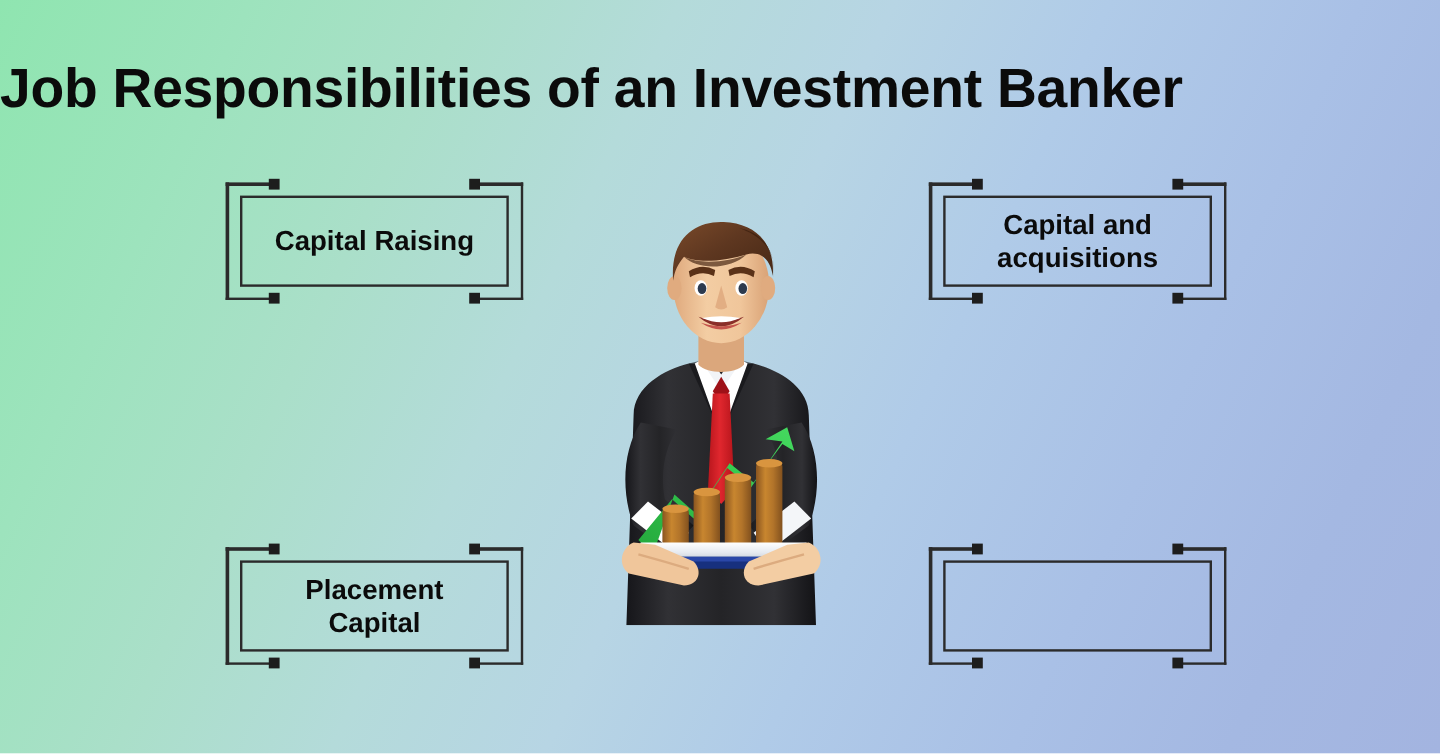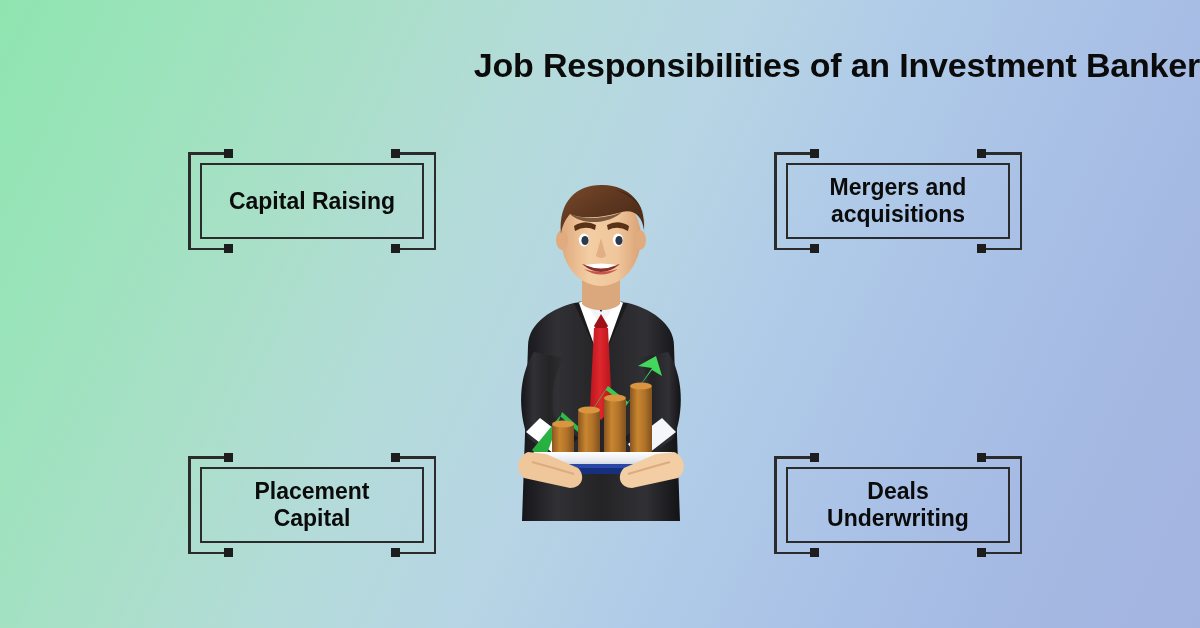--- a/index.html
+++ b/index.html
@@ -30,22 +30,22 @@
         #a3b4e0 100%);
     overflow: hidden;
   }
 
   
   #page-title {
     position: absolute;
     top: 46px;
     left: 0;
     width: 1200px;
-    text-align: right;
-    font-size: 34px;
+    text-align: left;
+    font-size: 46px;
     font-weight: bold;
     color: #0b0b0b;
     letter-spacing: -0.2px;
     white-space: nowrap;
   }
 
   
   .bracket-box {
     position: absolute;
     width: 252px;
@@ -168,39 +168,37 @@
     <span class="spine right"></span>
     <span class="arm tl"></span>
     <span class="arm bl"></span>
     <span class="arm tr"></span>
     <span class="arm br"></span>
     <span class="nub tl"></span>
     <span class="nub bl"></span>
     <span class="nub tr"></span>
     <span class="nub br"></span>
     <span class="inner-frame"></span>
-    <div class="box-label">Mergers and
+    <div class="box-label">Capital and
 acquisitions</div>
   </div>
 
 
   <div class="bracket-box col-right row-3">
     <span class="spine left"></span>
     <span class="spine right"></span>
     <span class="arm tl"></span>
     <span class="arm bl"></span>
     <span class="arm tr"></span>
     <span class="arm br"></span>
     <span class="nub tl"></span>
     <span class="nub bl"></span>
     <span class="nub tr"></span>
     <span class="nub br"></span>
     <span class="inner-frame"></span>
-    <div class="box-label">Deals
-Underwriting</div>
   </div>
 
   <div id="businessman">
     <svg viewBox="0 0 270 345" xmlns="http://www.w3.org/2000/svg">
       <defs>
         <linearGradient id="suitGrad" x1="0" y1="0" x2="1" y2="0">
           <stop offset="0%" stop-color="#16161a"></stop>
           <stop offset="22%" stop-color="#313135"></stop>
           <stop offset="50%" stop-color="#242427"></stop>
           <stop offset="78%" stop-color="#313135"></stop>

